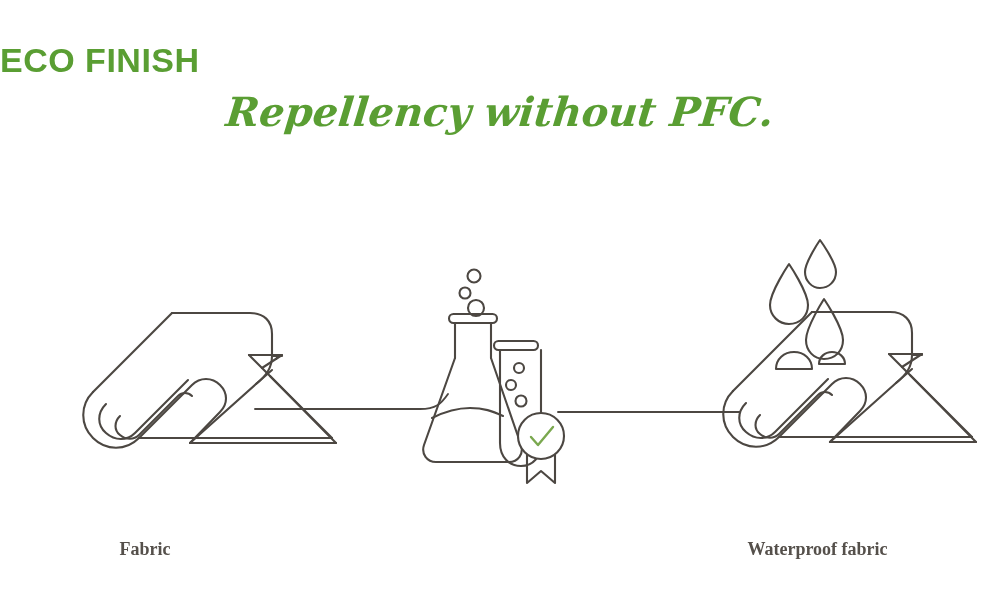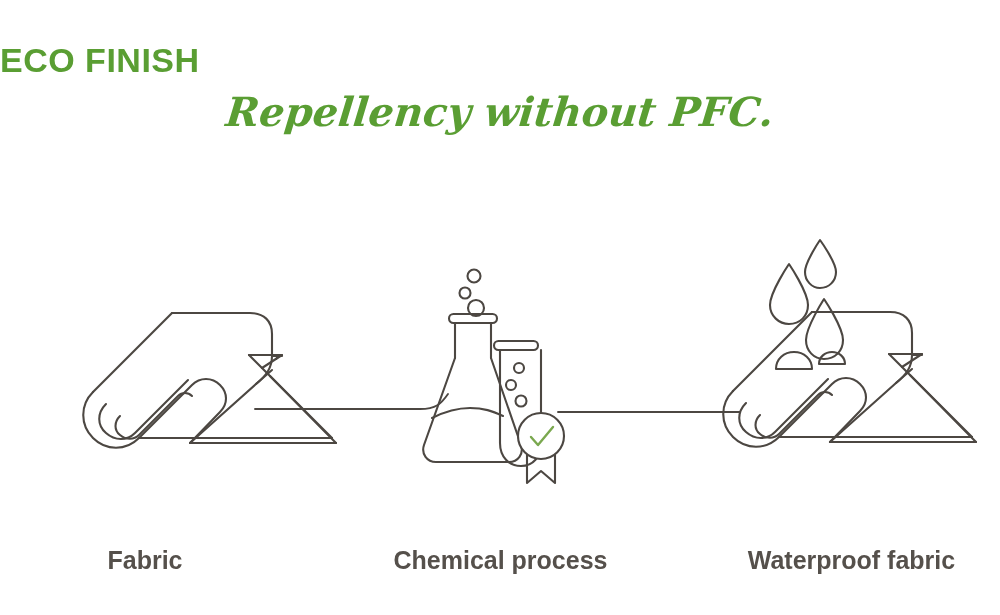--- a/index.html
+++ b/index.html
@@ -55,32 +55,31 @@
     left: 0;
     top: 0;
     width: 1000px;
     height: 615px;
   }
 
   
   .caption {
     position: absolute;
     top: 540px;
-    font-family: Liberation Sans, sans-serif;
+    font-family: Liberation Serif, serif;
     font-weight: bold;
-    font-size: 25px;
+    font-size: 18px;
     color: #55504b;
     text-align: center;
     white-space: nowrap;
     line-height: 1;
-    margin-top: 8px;
   }
   .caption.c1 { left: 45px;  width: 200px; }
   .caption.c2 { left: 383px; width: 235px; }
-  .caption.c3 { left: 734px; width: 235px; }
+  .caption.c3 { left: 700px; width: 235px; }
 </style>
 </head>
 <body>
 
 <div id="infographic">
 
   <div class="title">ECO FINISH</div>
 
   <div class="subtitle">Repellency without PFC.</div>
 
@@ -201,16 +200,15 @@
         <path d="M 972 437 L 910 375"></path>
         <path d="M 889 354 L 922 354"></path>
         <path d="M 922 354 L 902 367"></path>
         <path d="M 912 355 L 922 355"></path>
       </g>
 
     </g>
   </svg>
 
   <div class="caption c1">Fabric</div>
-  <div class="caption c2">Chemical process</div>
   <div class="caption c3">Waterproof fabric</div>
 
 </div>
 
 </body></html>

